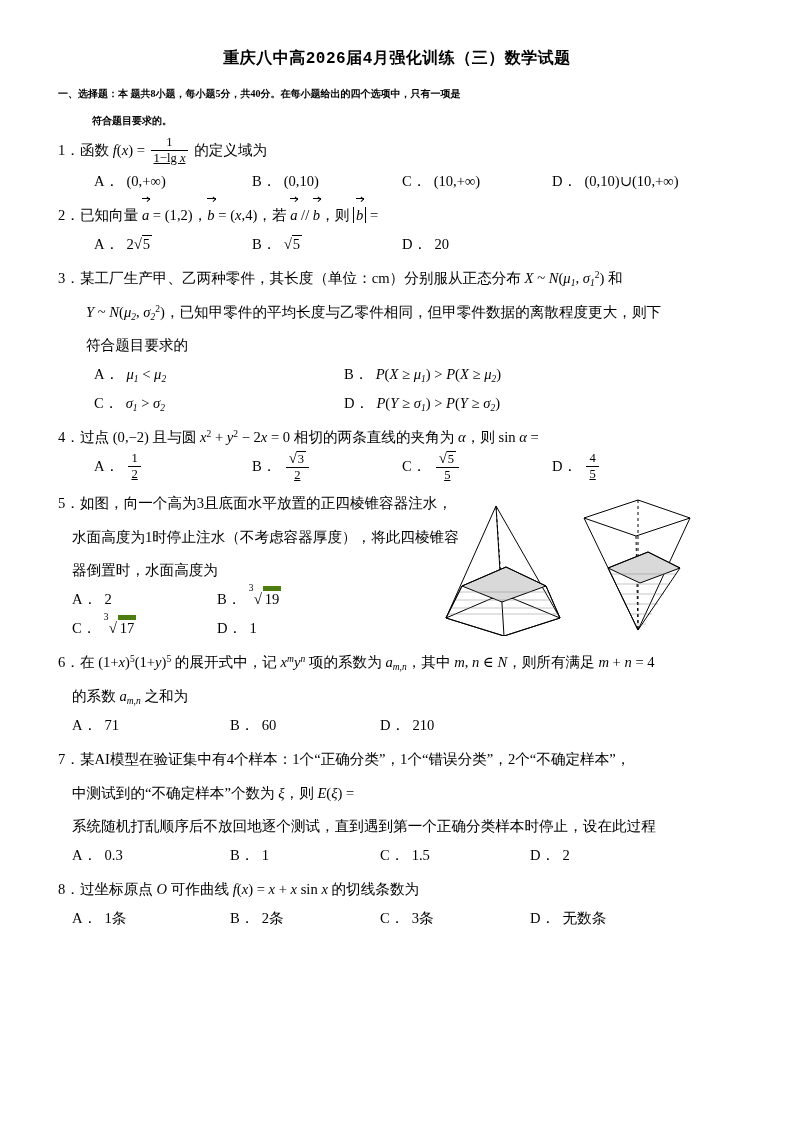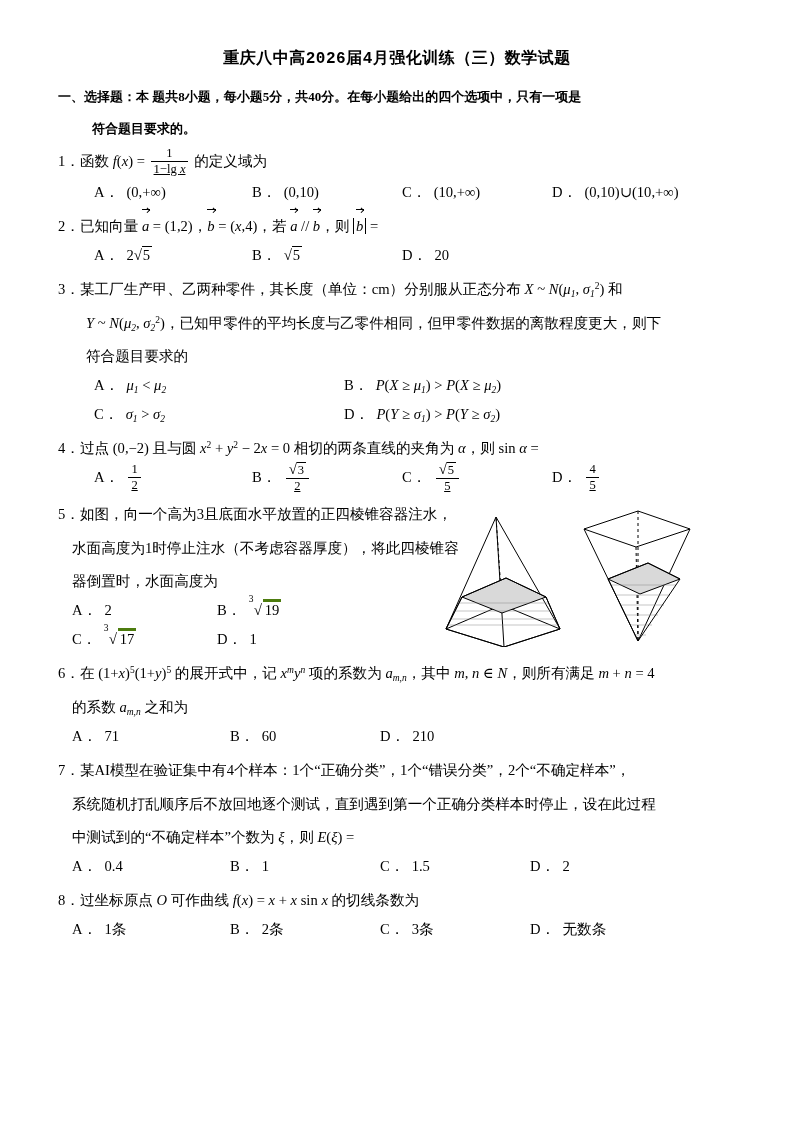--- a/index.html
+++ b/index.html
@@ -24,21 +24,21 @@
   }
   .title {
     text-align: center;
     font-size: 16px;
     font-weight: bold;
     letter-spacing: 0.5px;
     margin: 10px 0 16px 0;
     font-family: Liberation Mono, monospace;
   }
   .section-head {
-    font-size: 13px;
+    font-size: 10px;
     font-weight: bold;
     line-height: 1.85;
     margin: 0 0 2px 0;
     padding-left: 6px;
   }
   .section-head .sh-indent {
     display: block;
     padding-left: 34px;
     margin-top: 8px;
   }
@@ -119,21 +119,21 @@
     font-size: 9.5px;
   }
   .sqrtn::before {
     content: "√";
     position: absolute;
     left: 5px;
     top: -1px;
     font-size: 15px;
   }
   .sqrtn > .rad {
-    border-top: 3px solid #4d7c0f;
+    border-top: 5px solid #4d7c0f;
     padding: 0 2px 0 2px;
     display: inline-block;
     line-height: 1.15;
     margin-left: 3px;
   }
   sub { font-size: 9.5px; vertical-align: -0.28em; font-style: italic;}
   sup { font-size: 9.5px; vertical-align: 0.5em; }
   .vec {
     display: inline-block;
     position: relative;
@@ -288,24 +288,24 @@
   <div class="q indent" style="padding-left:20px;">的系数&nbsp;<span class="it">a</span><sub>m,n</sub>&nbsp;之和为</div>
   <div class="opts tight">
     <span class="opt w1"><span>A．</span>&nbsp;&nbsp;<span>71</span></span>
     <span class="opt w2"><span>B．</span>&nbsp;&nbsp;<span>60</span></span>
     <span class="opt w4"><span>D．</span>&nbsp;&nbsp;<span>210</span></span>
   </div>
 
   <div class="q">
     <span class="num">7．</span><span class="q-body">某AI模型在验证集中有4个样本：1个“正确分类”，1个“错误分类”，2个“不确定样本”，</span>
   </div>
+  <div class="q indent" style="padding-left:20px;">中测试到的“不确定样本”个数为&nbsp;<span class="it">ξ</span>，则&nbsp;<span class="it">E</span>(<span class="it">ξ</span>)&nbsp;=</div>
   <div class="q indent" style="padding-left:20px;">系统随机打乱顺序后不放回地逐个测试，直到遇到第一个正确分类样本时停止，设在此过程</div>
-  <div class="q indent" style="padding-left:20px;">中测试到的“不确定样本”个数为&nbsp;<span class="it">ξ</span>，则&nbsp;<span class="it">E</span>(<span class="it">ξ</span>)&nbsp;=</div>
   <div class="opts tight">
-    <span class="opt w1"><span>A．</span>&nbsp;&nbsp;<span>0.4</span></span>
+    <span class="opt w1"><span>A．</span>&nbsp;&nbsp;<span>0.3</span></span>
     <span class="opt w2"><span>B．</span>&nbsp;&nbsp;<span>1</span></span>
     <span class="opt w3"><span>C．</span>&nbsp;&nbsp;<span>1.5</span></span>
     <span class="opt w4"><span>D．</span>&nbsp;&nbsp;<span>2</span></span>
   </div>
 
   <div class="q">
     <span class="num">8．</span><span class="q-body">过坐标原点&nbsp;<span class="it">O</span>&nbsp;可作曲线&nbsp;<span class="it">f</span>(<span class="it">x</span>)&nbsp;=&nbsp;<span class="it">x</span>&nbsp;+&nbsp;<span class="it">x</span>&nbsp;sin&nbsp;<span class="it">x</span>&nbsp;的切线条数为</span>
   </div>
   <div class="opts tight">
     <span class="opt w1"><span>A．</span>&nbsp;&nbsp;<span>1条</span></span>

